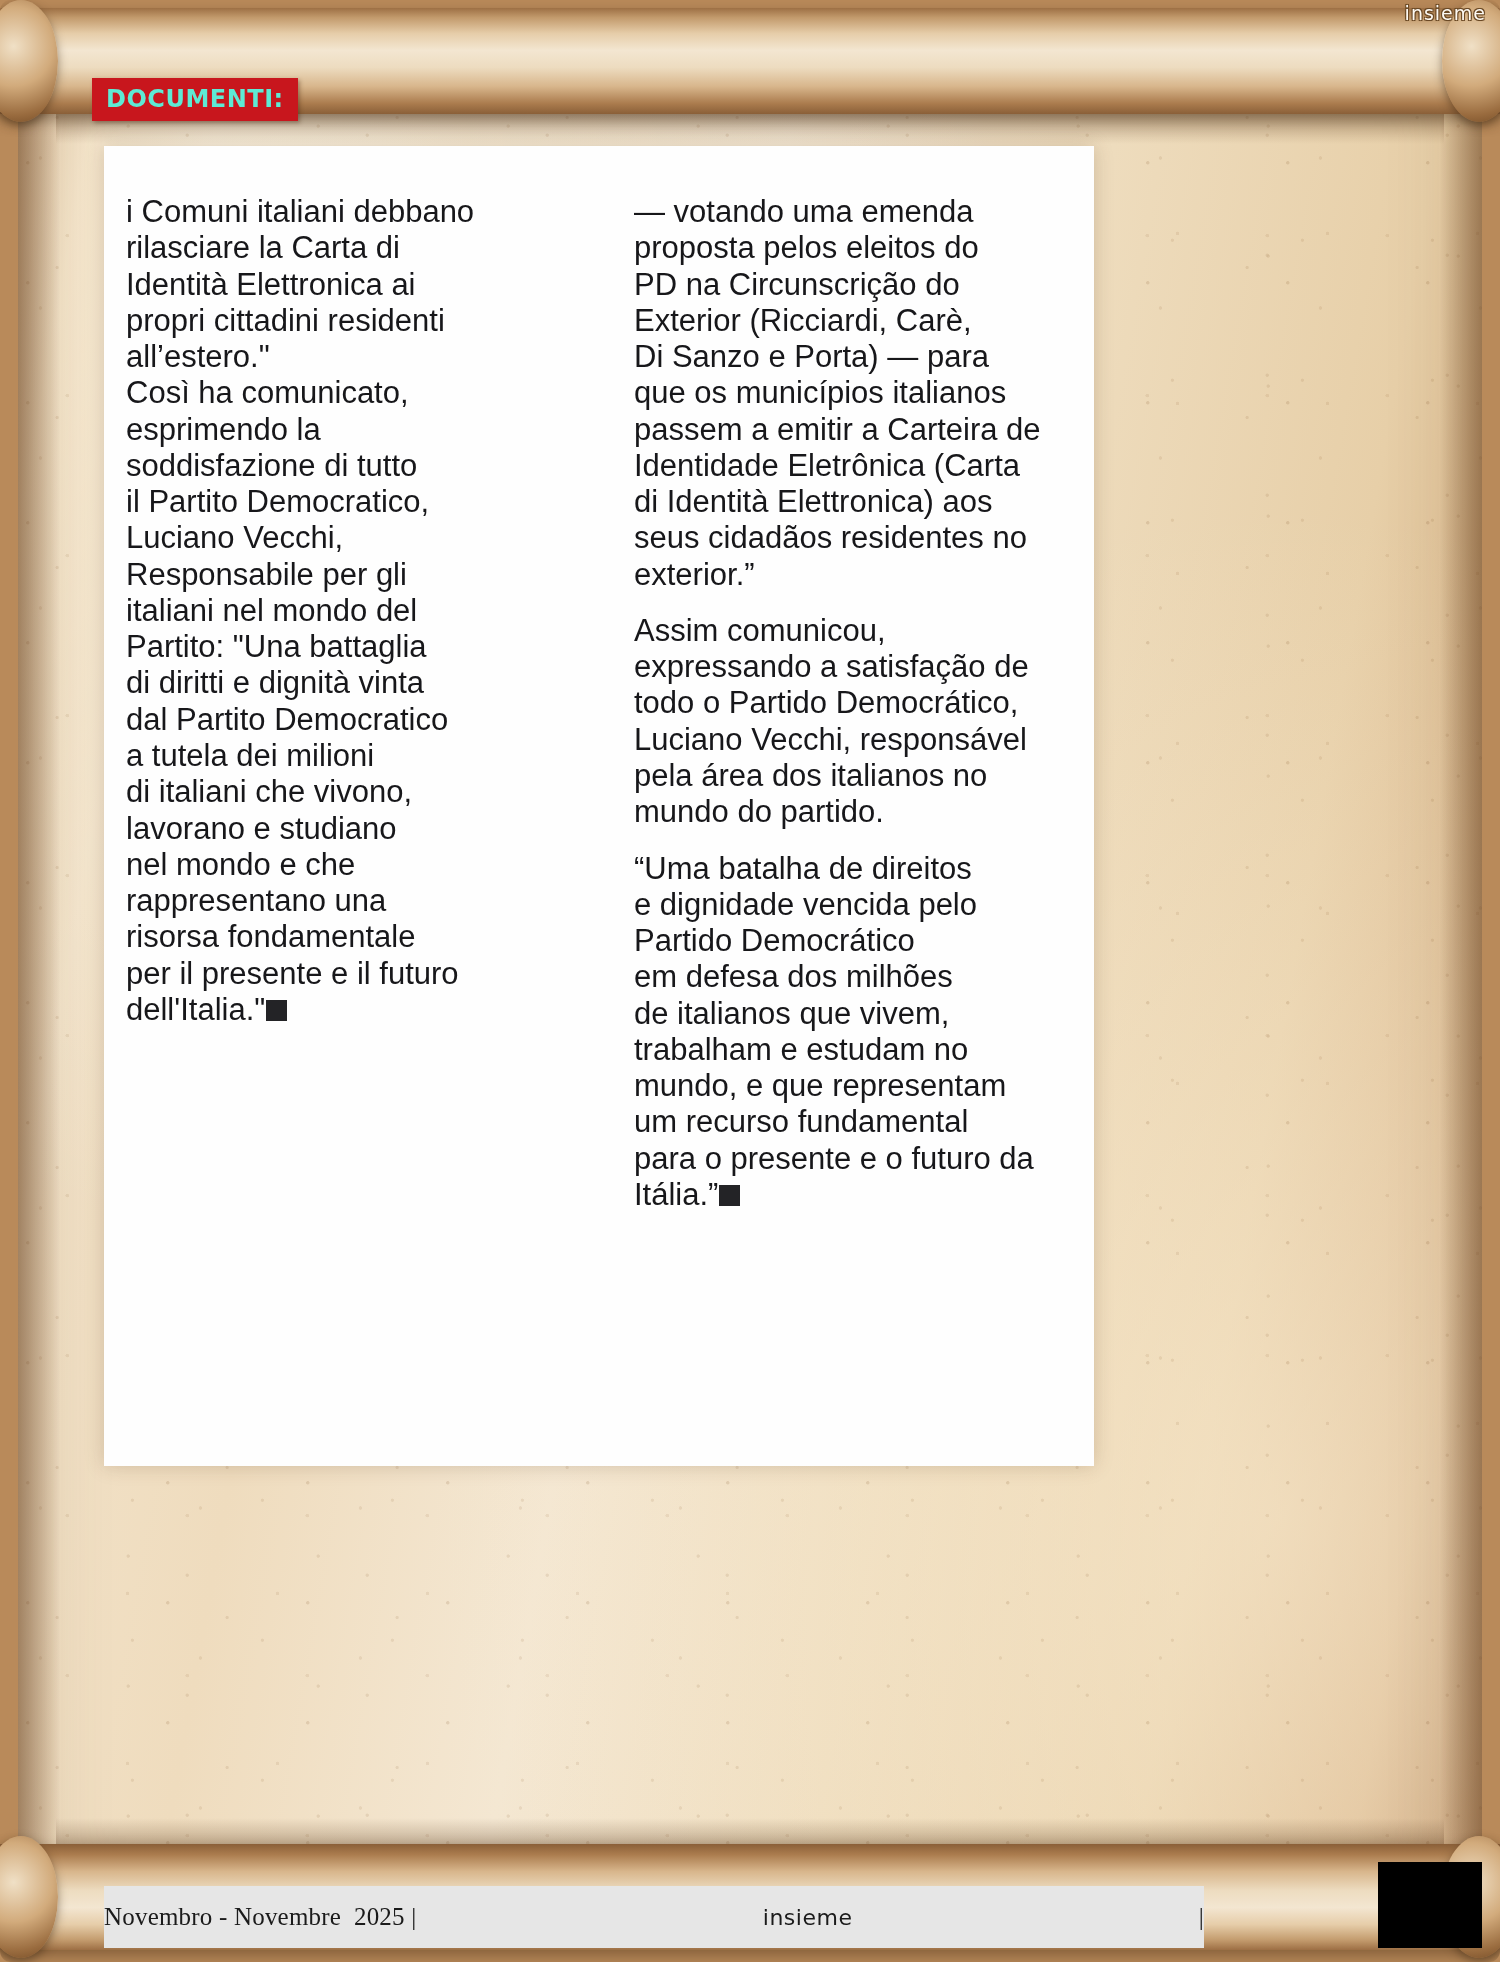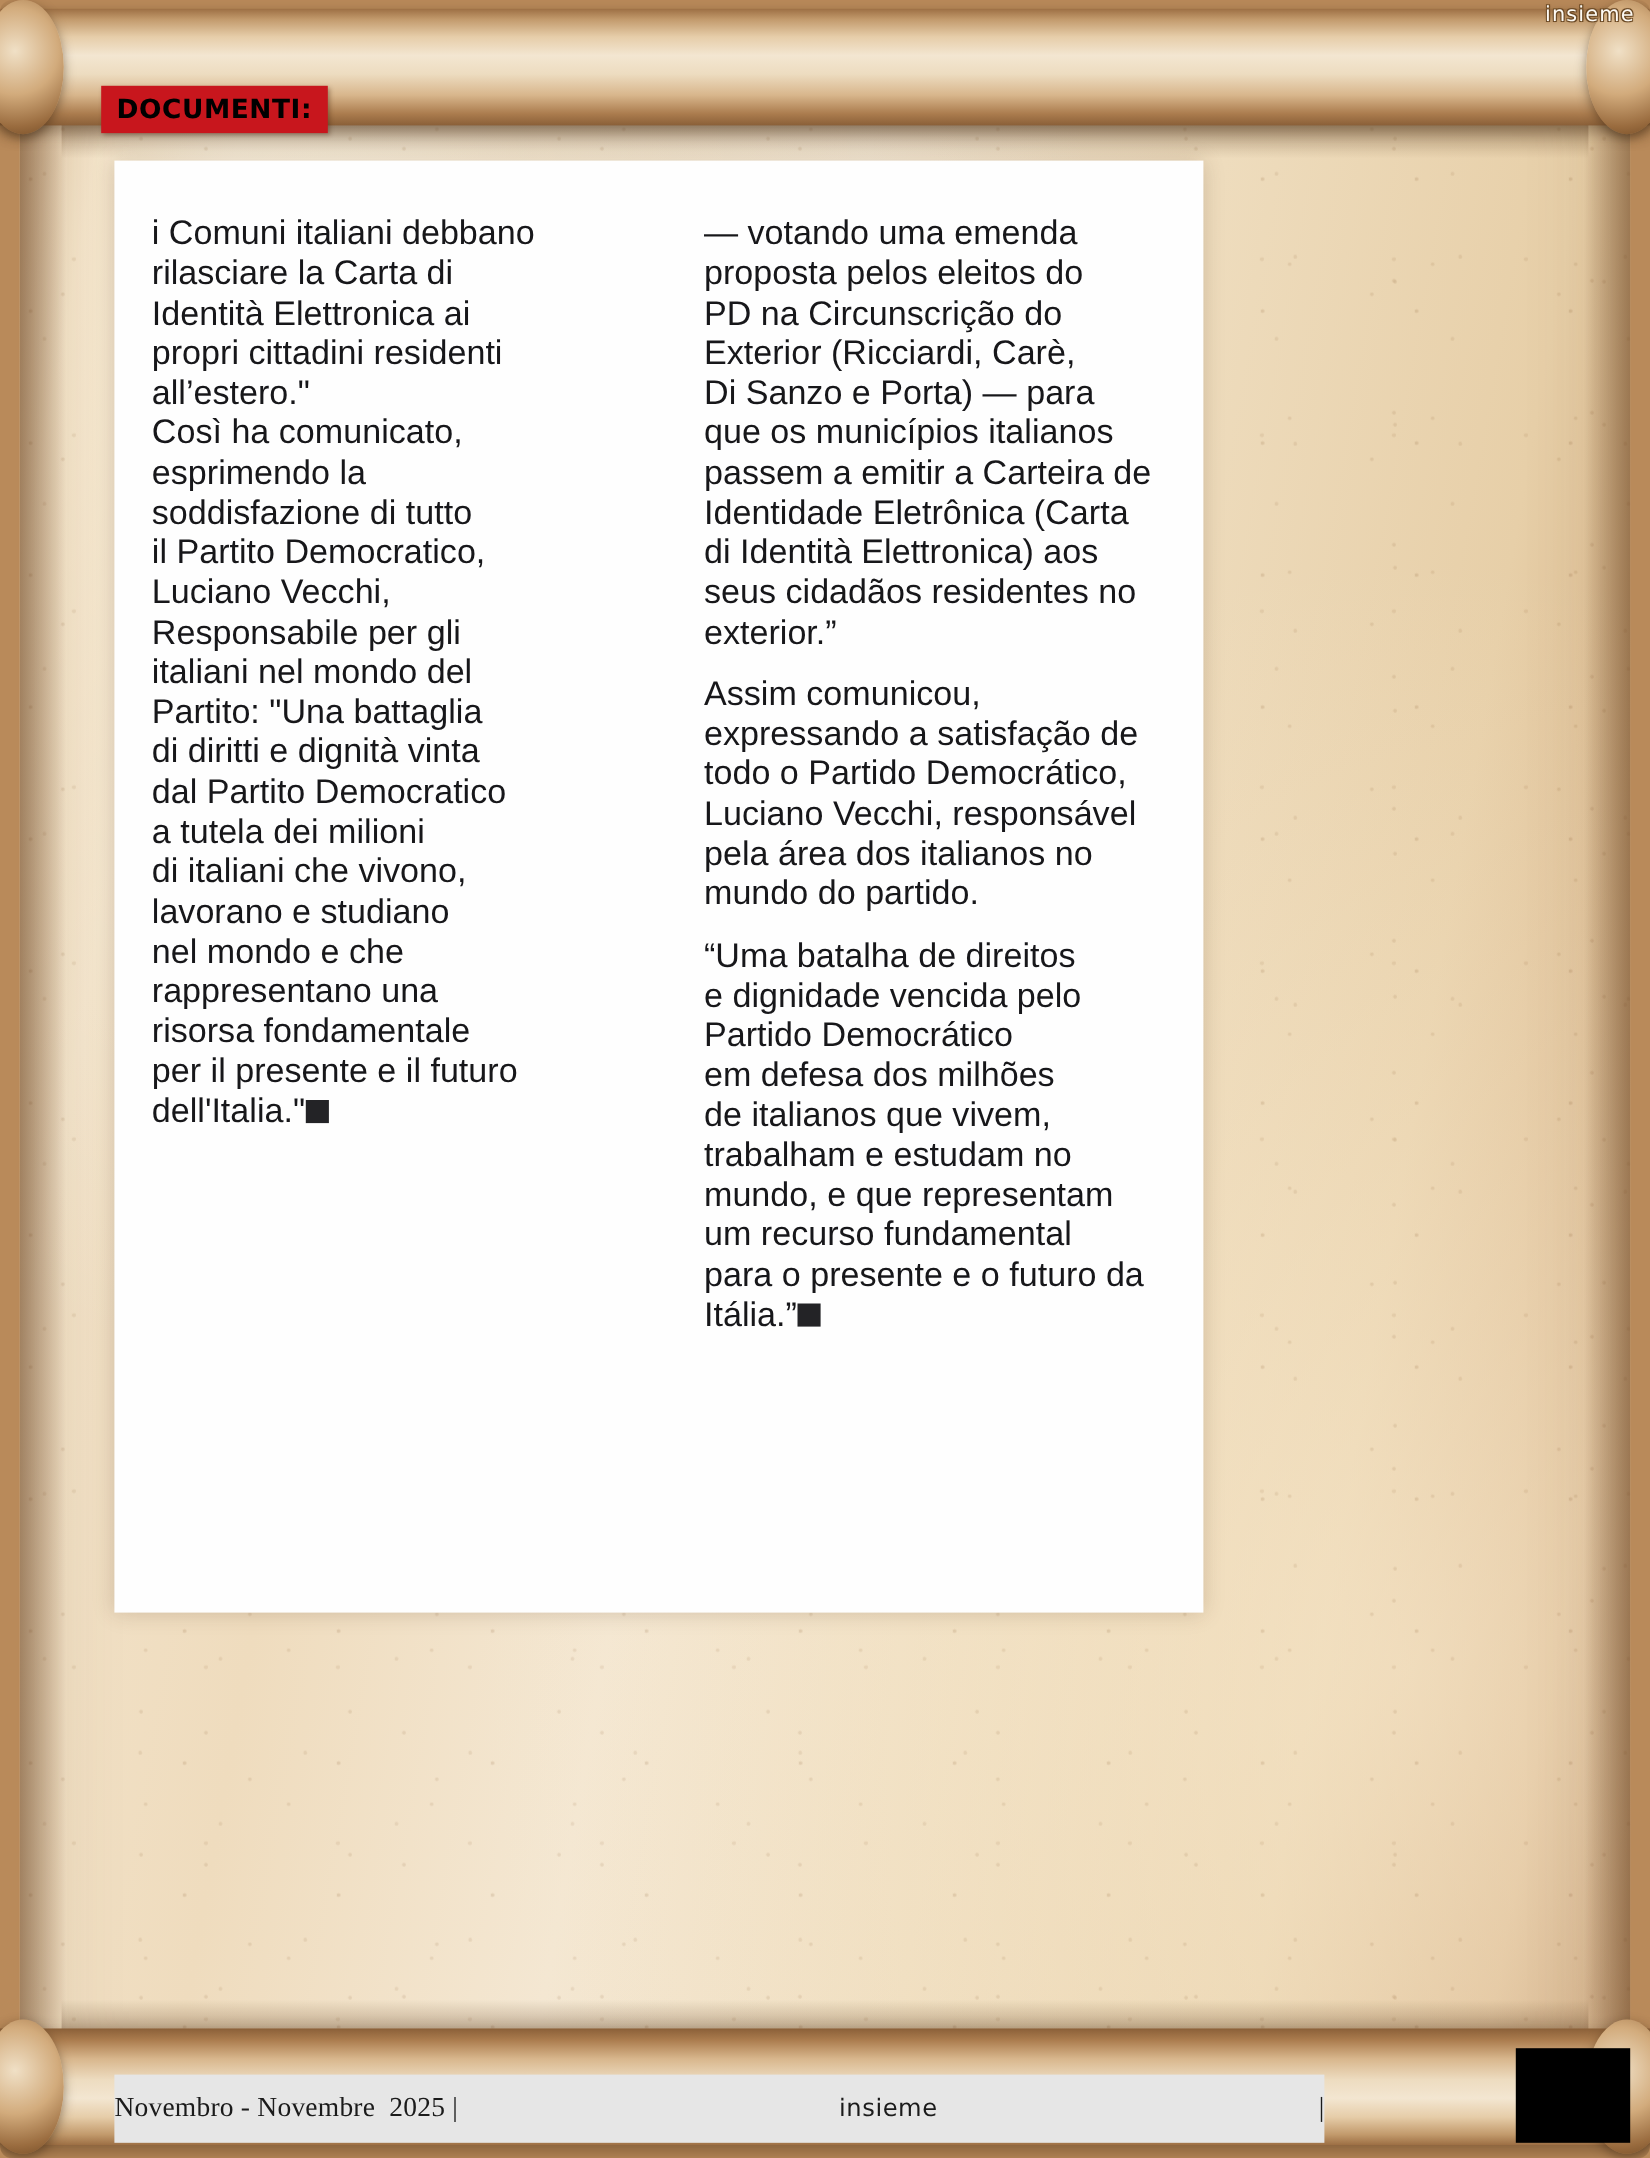--- a/index.html
+++ b/index.html
@@ -72,33 +72,33 @@
   .insieme-top{
     position:absolute;right:14px;top:2px;z-index:9;
     font-family:"DejaVu Sans", sans-serif;
     font-size:19px;letter-spacing:1px;color:#fdfaf4;
     text-shadow:0 0 2px #6b4a26, 1px 1px 0 #6b4a26, -1px 1px 0 #6b4a26,
                 1px -1px 0 #6b4a26, -1px -1px 0 #6b4a26;
   }
 
   .doc-tag{
     position:absolute;left:92px;top:78px;z-index:8;
-    background:#c8161d;color:#000000;
+    background:#c8161d;color:#5eead4;
     font-family:"DejaVu Sans", sans-serif;
     font-weight:bold;font-size:24px;letter-spacing:.5px;
     padding:7px 14px 8px 14px;
     box-shadow:2px 2px 4px rgba(60,30,10,.35);
   }
 
   
   .panel{
     position:absolute;left:104px;top:146px;width:990px;height:1320px;
     background:#fefefe;z-index:7;
     box-shadow:0 0 18px rgba(90,60,30,.22);
-    padding:48px 0 0 12px;box-sizing:border-box;
+    padding:48px 0 0 0;box-sizing:border-box;
   }
   .cols{display:flex;gap:70px;padding:0 22px 0 22px;box-sizing:border-box;}
   .col{flex:1;}
   .col p{
     margin:0 0 20px 0;
     font-family:"Liberation Sans", sans-serif;
     font-size:31px;line-height:1.17;color:#17171a;
     font-weight:400;
     white-space:pre-line;
   }

